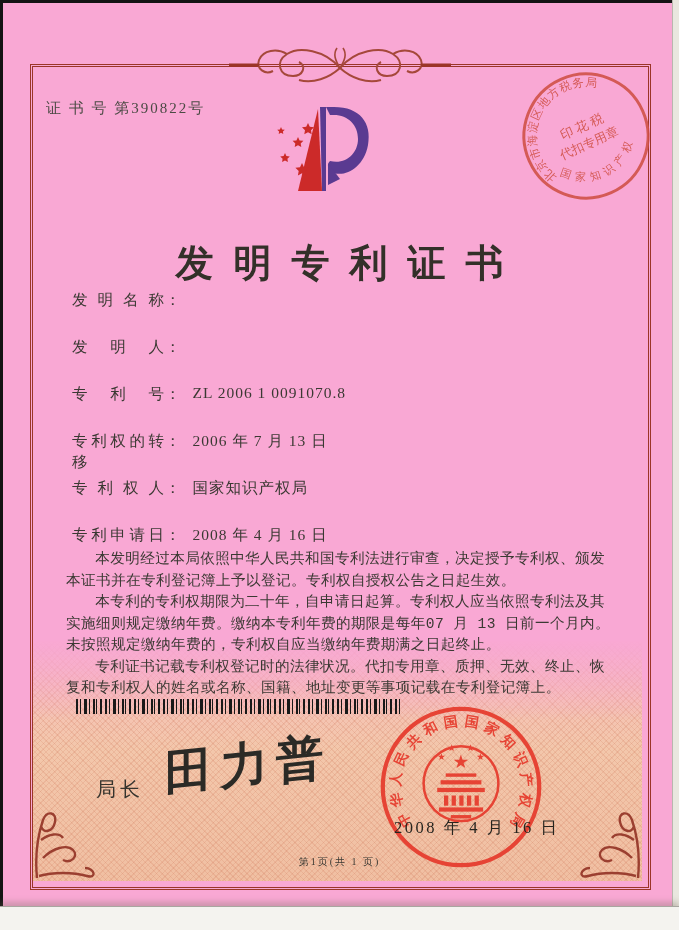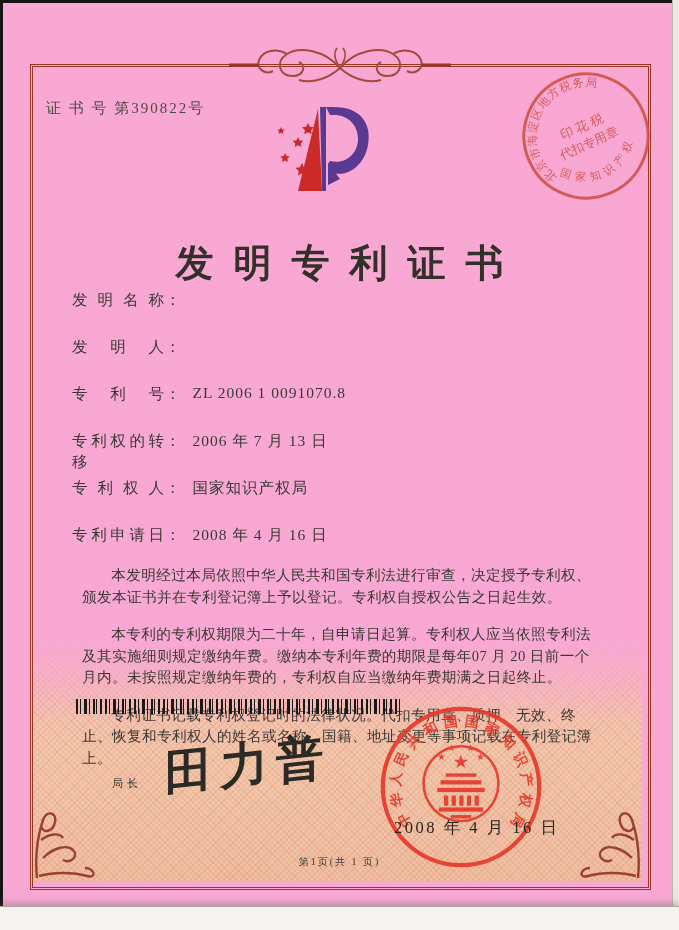--- a/index.html
+++ b/index.html
@@ -30,33 +30,33 @@
   .title{position:absolute;left:0;top:206px;width:100%;text-align:center;font-size:38px;font-weight:bold;
          letter-spacing:20px;text-indent:20px;color:#333029;margin-top:32px;}
   
   .fields{position:absolute;left:72px;top:290px;width:545px;}
   .frow{display:flex;align-items:flex-start;height:21px;margin-bottom:26px;font-size:15.5px;color:#3b3933;}
   .flabel{display:inline-block;width:92px;text-align:justify;text-align-last:justify;letter-spacing:0;}
   .fcolon{margin:0 12px 0 1px;}
   .fvalue{letter-spacing:1px;}
   
   .body-text{position:absolute;left:66px;top:549px;width:549px;font-size:14.6px;line-height:21.5px;color:#3b3933;}
-  .body-text p{margin:16px;text-indent:2em;letter-spacing:.4px;}
+  .body-text p{margin:0;text-indent:2em;letter-spacing:.4px;font-family:Liberation Mono, monospace;}
   
   .barcode{position:absolute;left:76px;top:699px;width:324px;height:15px;
     background:repeating-linear-gradient(90deg,
       #191919 0 2px, transparent 2px 4px,
       #191919 4px 5px, transparent 5px 8px,
       #191919 8px 11px, transparent 11px 13px,
       #191919 13px 14px, transparent 14px 17px,
       #191919 17px 19px, transparent 19px 20px,
       #191919 20px 21px, transparent 21px 24px,
       #191919 24px 26px, transparent 26px 29px);}
   
-  .signer-title{position:absolute;left:112px;top:776px;font-size:11px;color:#36342e;letter-spacing:4px;}
+  .signer-title{position:absolute;left:96px;top:776px;font-size:20px;color:#36342e;letter-spacing:4px;}
   .signature{position:absolute;left:164px;top:733px;font-size:48px;font-weight:bold;color:#2b2a26;
              transform:rotate(-6deg) skewX(-6deg);letter-spacing:8px;}
   
   .nation-seal{position:absolute;left:376px;top:702px;width:170px;height:170px;opacity:.92;}
   .issue-date{position:absolute;left:394px;top:817px;font-size:16.5px;letter-spacing:2.5px;color:#27251f;z-index:5;}
   .page-footer{position:absolute;left:0;top:855px;width:100%;text-align:center;font-size:10px;letter-spacing:2px;color:#3b3933;z-index:5;}
   svg text{font-family:"Liberation Serif","DejaVu Serif",serif;}
 </style>
 </head>
 <body>
@@ -165,21 +165,21 @@
     </div>
     <div class="frow">
       <span class="flabel">专利申请日</span>
         <span class="fcolon">：</span>
       <span class="fvalue">2008 年 4 月 16 日</span>
     </div>
   </div>
 
   <div class="body-text">
     <p>本发明经过本局依照中华人民共和国专利法进行审查，决定授予专利权、颁发本证书并在专利登记簿上予以登记。专利权自授权公告之日起生效。</p>
-    <p>本专利的专利权期限为二十年，自申请日起算。专利权人应当依照专利法及其实施细则规定缴纳年费。缴纳本专利年费的期限是每年07 月 20 日前一个月内。未按照规定缴纳年费的，专利权自应当缴纳年费期满之日起终止。</p>
+    <p>本专利的专利权期限为二十年，自申请日起算。专利权人应当依照专利法及其实施细则规定缴纳年费。缴纳本专利年费的期限是每年07 月 13 日前一个月内。未按照规定缴纳年费的，专利权自应当缴纳年费期满之日起终止。</p>
     <p>专利证书记载专利权登记时的法律状况。代扣专用章、质押、无效、终止、恢复和专利权人的姓名或名称、国籍、地址变更等事项记载在专利登记簿上。</p>
   </div>
 
   <div class="barcode"></div>
 
   <div class="signer-title">局长</div>
   <div class="signature">田力普</div>
 
   <svg class="nation-seal" viewBox="0 0 200 200">
     <defs>

